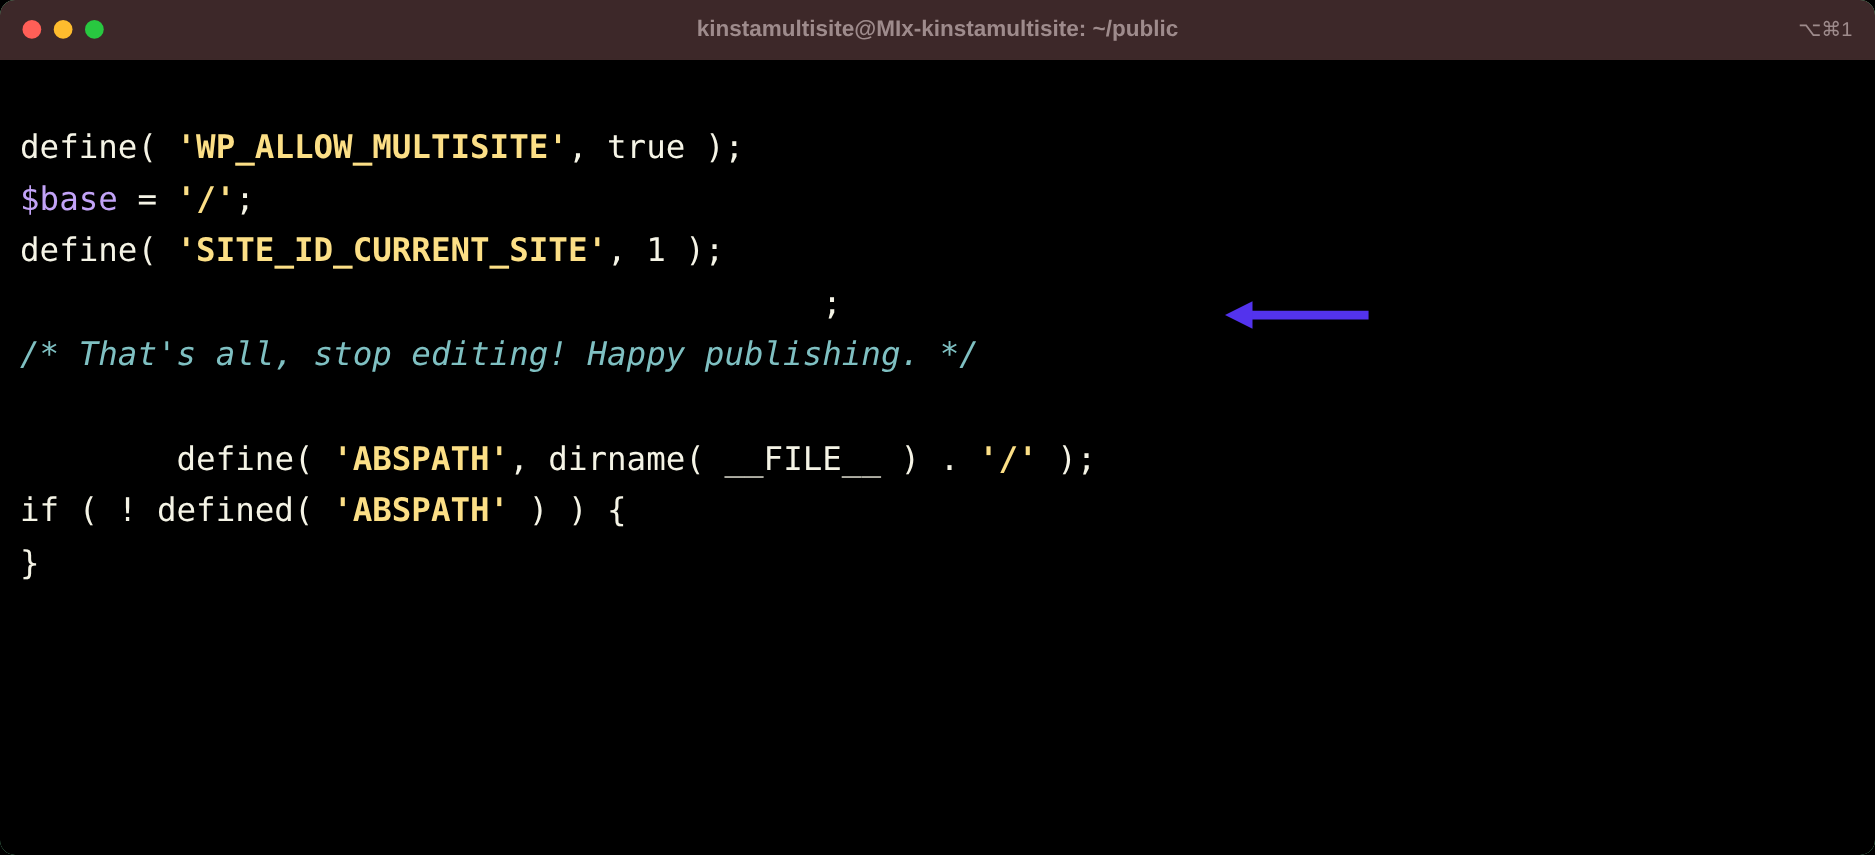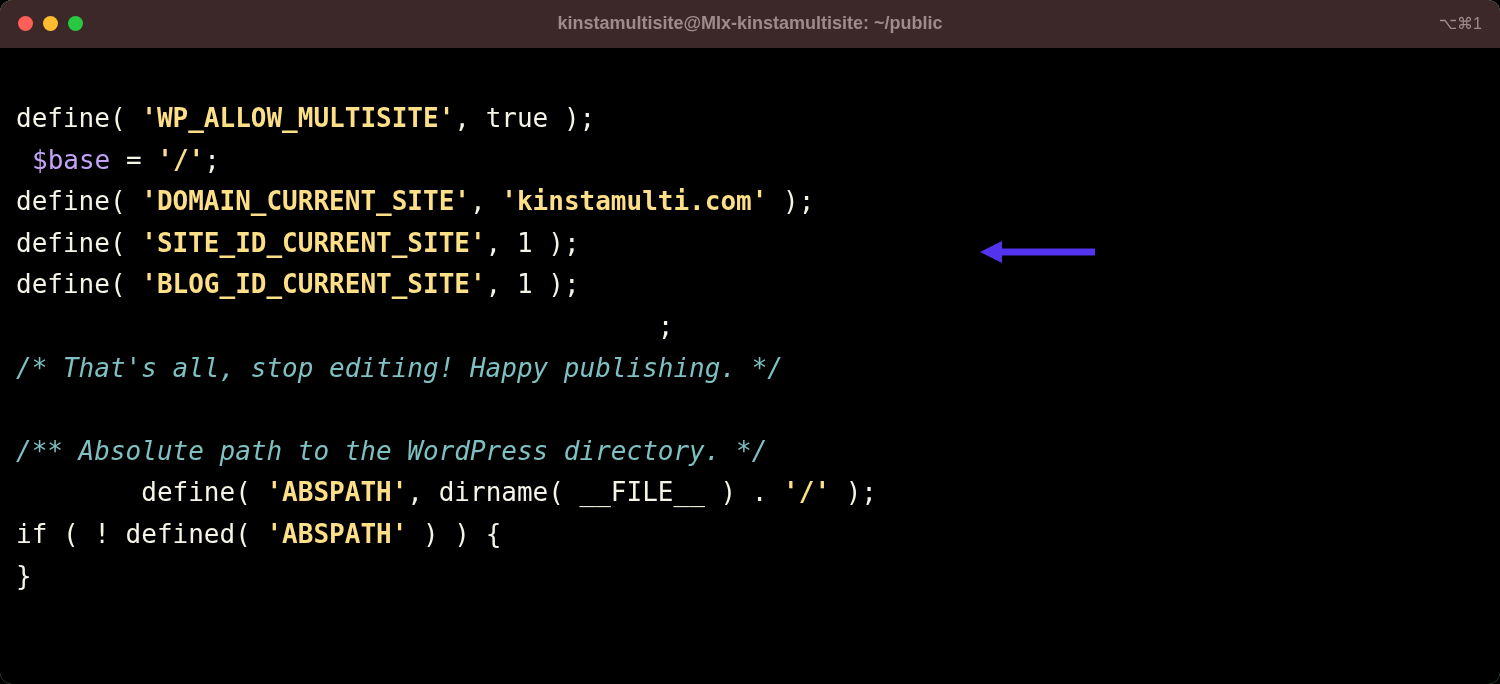--- a/index.html
+++ b/index.html
@@ -69,21 +69,21 @@
       position: relative;
     }
     .line {
       white-space: pre;
       font-family: 'Menlo', 'Monaco', 'Consolas', monospace;
     }
     .fn-name { color: #f5f4e6; }
     .string { color: #fcdf86; font-weight: bold; }
     .keyword { color: #f5f4e6; }
     .num { color: #f5f4e6; }
-    .var { color: #c2a3f7; margin-left: 16px; }
+    .var { color: #c2a3f7; }
     .comment { color: #7fc0c2; font-style: italic; font-weight: 500; text-align: right; }
     .white { color: #f5f4e6; }
     .arrow-annotation {
       position: absolute;
       color: #5333ed;
       left: 980px;
       top: 189px;
       display: flex;
       align-items: center;
     }
@@ -104,34 +104,31 @@
     </div>
     <div class="title">kinstamultisite@MIx-kinstamultisite: ~/public</div>
     <div class="shortcut-hint">⌥⌘1</div>
   </div>
 
   <div class="terminal">
     <div class="line"><span class="fn-name">define</span><span class="white">( </span><span class="string">'WP_ALLOW_MULTISITE'</span><span class="white">, </span><span class="keyword">true</span><span class="white"> );</span></div>
 
     <div class="line"><span class="var">$base</span><span class="white"> = </span><span class="string">'/'</span><span class="white">;</span></div>
 
-    <div class="line"><span class="fn-name">define</span><span class="white">( </span><span class="string">'DOMAIN_CURRENT_SITE'</span><span class="white">, </span><span class="string">'kinstamulti.com'</span><span class="white"> );</span></div>
 
 
     <div class="line"><span class="fn-name">define</span><span class="white">( </span><span class="string">'SITE_ID_CURRENT_SITE'</span><span class="white">, </span><span class="num">1</span><span class="white"> );</span></div>
 
-    <div class="line"><span class="fn-name">define</span><span class="white">( </span><span class="string">'BLOG_ID_CURRENT_SITE'</span><span class="white">, </span><span class="num">1</span><span class="white"> );</span></div>
 
     <div class="line"><span class="white">                                         </span><span class="white">;</span></div>
 
     <div class="line"><span class="comment">/* That's all, stop editing! Happy publishing. */</span></div>
 
     <div class="line">&nbsp;</div>
 
-    <div class="line"><span class="comment">/** Absolute path to the WordPress directory. */</span></div>
 
     <div class="line"><span class="white">        </span><span class="fn-name">define</span><span class="white">( </span><span class="string">'ABSPATH'</span><span class="white">, </span><span class="fn-name">dirname</span><span class="white">( </span><span class="white">__FILE__</span><span class="white"> ) . </span><span class="string">'/'</span><span class="white"> );</span></div>
 
     <div class="line"><span class="white">if ( ! </span><span class="fn-name">defined</span><span class="white">( </span><span class="string">'ABSPATH'</span><span class="white"> ) ) {</span></div>
 
     <div class="line"><span class="white">}</span></div>
 
     <div class="arrow-annotation">
       <svg class="arrow-svg" viewBox="0 0 115 30">
         <line x1="115" y1="15" x2="15" y2="15" stroke="#5333ed" stroke-width="7"></line>

